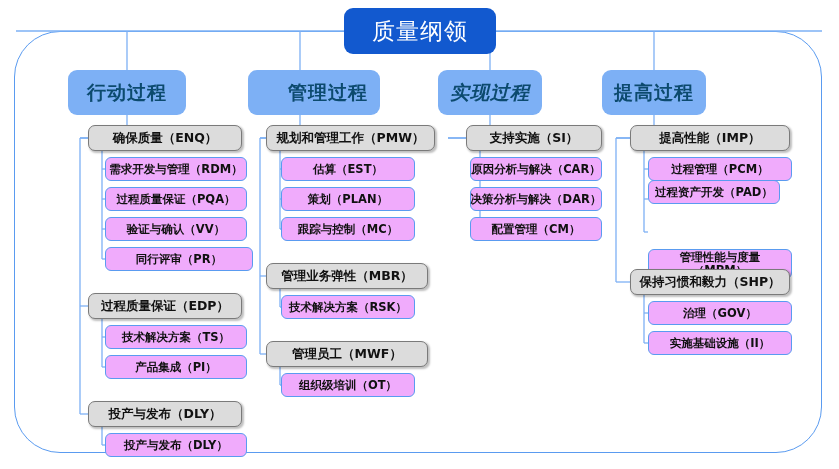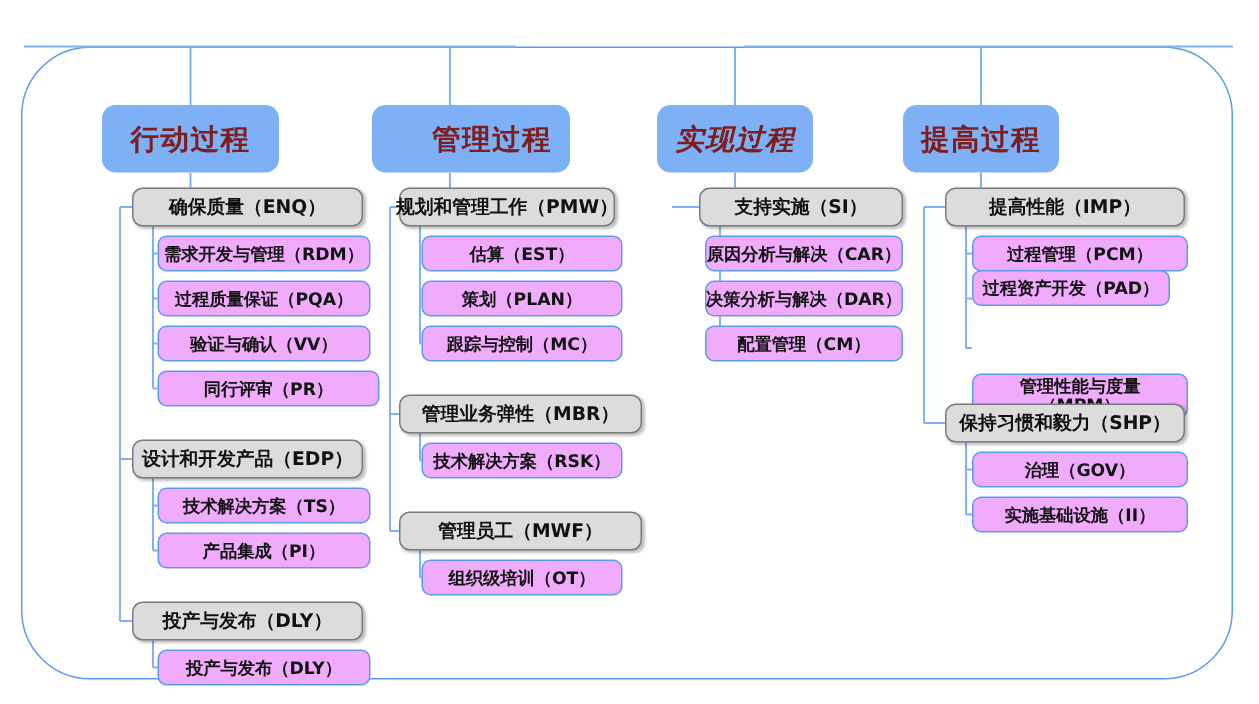--- a/index.html
+++ b/index.html
@@ -27,21 +27,21 @@
     display:flex;align-items:center;justify-content:center;
     color:#ffffff;font-size:23px;letter-spacing:1px;
     z-index:6;
   }
 
   
   .col-head{
     position:absolute;height:45px;border-radius:9px;
     background:#7db0f5;
     display:flex;align-items:center;justify-content:center;
-    color:#7f1d1d;font-size:19px;font-weight:bold;letter-spacing:1px;
+    color:#0c4a6e;font-size:19px;font-weight:bold;letter-spacing:1px;
     z-index:5;
   }
 
   
   .grp{
     position:absolute;height:26px;border-radius:7px;
     background:#dcdcdc;border:1.4px solid #7a7a7a;
     box-shadow:1.5px 1.5px 2px rgba(0,0,0,0.25);
     display:flex;align-items:center;justify-content:center;
     color:#111111;font-size:12.5px;font-weight:bold;
@@ -118,35 +118,36 @@
       <line x1="644" y1="151" x2="644" y2="232" stroke="#7db0f5" stroke-width="1.3"></line>
       <line x1="616" y1="282" x2="630" y2="282" stroke="#7db0f5" stroke-width="1.3"></line>
       <line x1="644" y1="313" x2="648" y2="313" stroke="#7db0f5" stroke-width="1.3"></line>
       <line x1="644" y1="343" x2="648" y2="343" stroke="#7db0f5" stroke-width="1.3"></line>
       <line x1="644" y1="295" x2="644" y2="343" stroke="#7db0f5" stroke-width="1.3"></line>
       <line x1="654" y1="115" x2="654" y2="138" stroke="#7db0f5" stroke-width="1.3"></line>
       <line x1="616" y1="138" x2="616" y2="282" stroke="#7db0f5" stroke-width="1.3"></line>
       <line x1="654" y1="138" x2="616" y2="138" stroke="#7db0f5" stroke-width="1.3"></line>
     </svg>
 
+  <div class="root-title">质量纲领</div>
 
   <div id="nodes">
       <div class="col-head" style="left: 68px; top: 70px; width: 118px;">行动过程</div>
       <div class="grp" style="left: 88px; top: 125px; width: 154px;">确保质量（ENQ）</div>
       <div class="leaf" style="left: 105px; top: 157px; width: 142px;">需求开发与管理（RDM）</div>
       <div class="leaf" style="left: 105px; top: 187px; width: 142px; text-align: center;">过程质量保证（PQA）</div>
       <div class="leaf" style="left: 105px; top: 217px; width: 142px;">验证与确认（VV）</div>
       <div class="leaf" style="left: 105px; top: 247px; width: 148px;">同行评审（PR）</div>
-      <div class="grp" style="left: 88px; top: 293px; width: 154px;">设计和开发产品（EDP）</div>
+      <div class="grp" style="left: 88px; top: 293px; width: 154px;">过程质量保证（EDP）</div>
       <div class="leaf" style="left: 105px; top: 325px; width: 142px;">技术解决方案（TS）</div>
       <div class="leaf" style="left: 105px; top: 355px; width: 142px;">产品集成（PI）</div>
       <div class="grp" style="left: 88px; top: 401px; width: 154px;">投产与发布（DLY）</div>
       <div class="leaf" style="left: 105px; top: 433px; width: 142px;">投产与发布（DLY）</div>
       <div class="col-head" style="left: 248px; top: 70px; width: 104px; padding-left: 28px;">管理过程</div>
-      <div class="grp" style="left: 266px; top: 125px; width: 144px;">规划和管理工作（PMW）</div>
+      <div class="grp" style="left: 266px; top: 125px; width: 169px;">规划和管理工作（PMW）</div>
       <div class="leaf" style="left: 281px; top: 157px; width: 134px;">估算（EST）</div>
       <div class="leaf" style="left: 281px; top: 187px; width: 134px;">策划（PLAN）</div>
       <div class="leaf" style="left: 281px; top: 217px; width: 134px;">跟踪与控制（MC）</div>
       <div class="grp" style="left: 266px; top: 263px; width: 162px;">管理业务弹性（MBR）</div>
       <div class="leaf" style="left: 281px; top: 295px; width: 134px;">技术解决方案（RSK）</div>
       <div class="grp" style="left: 266px; top: 341px; width: 162px;">管理员工（MWF）</div>
       <div class="leaf" style="left: 281px; top: 373px; width: 134px;">组织级培训（OT）</div>
       <div class="col-head" style="left: 438px; top: 70px; width: 104px; font-style: italic;">实现过程</div>
       <div class="grp" style="left: 466px; top: 125px; width: 136px;">支持实施（SI）</div>
       <div class="leaf" style="left: 470px; top: 157px; width: 132px;">原因分析与解决（CAR）</div>

